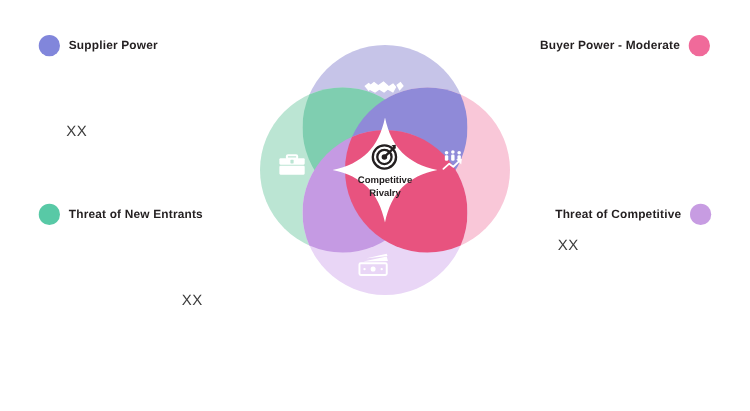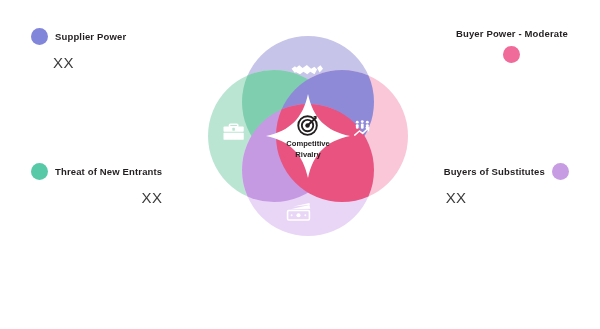--- a/index.html
+++ b/index.html
@@ -14,53 +14,54 @@
     overflow: hidden;
     font-family: "Liberation Sans", sans-serif;
     color: #231f20;
   }
 
   
   .legend {
     position: absolute;
     display: flex;
     flex-direction: column;
+    gap: 44px;
   }
   .legend-head {
     display: flex;
     align-items: center;
     gap: 7px;
   }
   .legend-dot {
     width: 17px;
     height: 17px;
     border-radius: 50%;
     flex: 0 0 auto;
   }
   .legend-title {
     font-size: 9.5px;
     font-weight: bold;
     letter-spacing: .15px;
     white-space: nowrap;
     color: #231f20;
   }
   .legend-value {
-    font-size: 15px;
+    font-size: 12px;
     color: #3c3c3c;
     letter-spacing: .4px;
   }
 
   #legend-supplier-power { left: 31px; top: 28px; }
   #legend-supplier-power .legend-value { margin: 9px 0 0 22px; }
 
   #legend-new-entrants { left: 31px; top: 163px; text-align: right; }
   #legend-new-entrants .legend-value { margin: 9px 0 0 22px; }
 
   #legend-buyer-power { right: 32px; top: 28px; align-items: flex-end; width: 210px; }
-  #legend-buyer-power .legend-head { flex-direction: column; }
+  #legend-buyer-power .legend-head { }
   #legend-buyer-power .legend-body {
     margin-top: 8px;
     font-size: 9.3px;
     line-height: 13.6px;
     text-align: justify;
     text-justify: inter-word;
     color: #2b2b2b;
     width: 150px;
   }
 
@@ -102,21 +103,21 @@
 
 <div class="legend" id="legend-buyer-power">
   <div class="legend-head">
     <span class="legend-title">Buyer Power - Moderate</span>
     <span class="legend-dot" style="background:#f06a9a"></span>
   </div>
 </div>
 
 <div class="legend" id="legend-substitutes">
   <div class="legend-head">
-    <span class="legend-title">Buyers of Substitutes</span>
+    <span class="legend-title">Threat of Competitive</span>
     <span class="legend-dot" style="background:#c79ce2"></span>
   </div>
   <span class="legend-value">XX</span>
 </div>
 
 <div id="venn">
 <svg width="228" height="228" viewBox="0 0 228 228" xmlns="http://www.w3.org/2000/svg">
 
   <defs>
 

